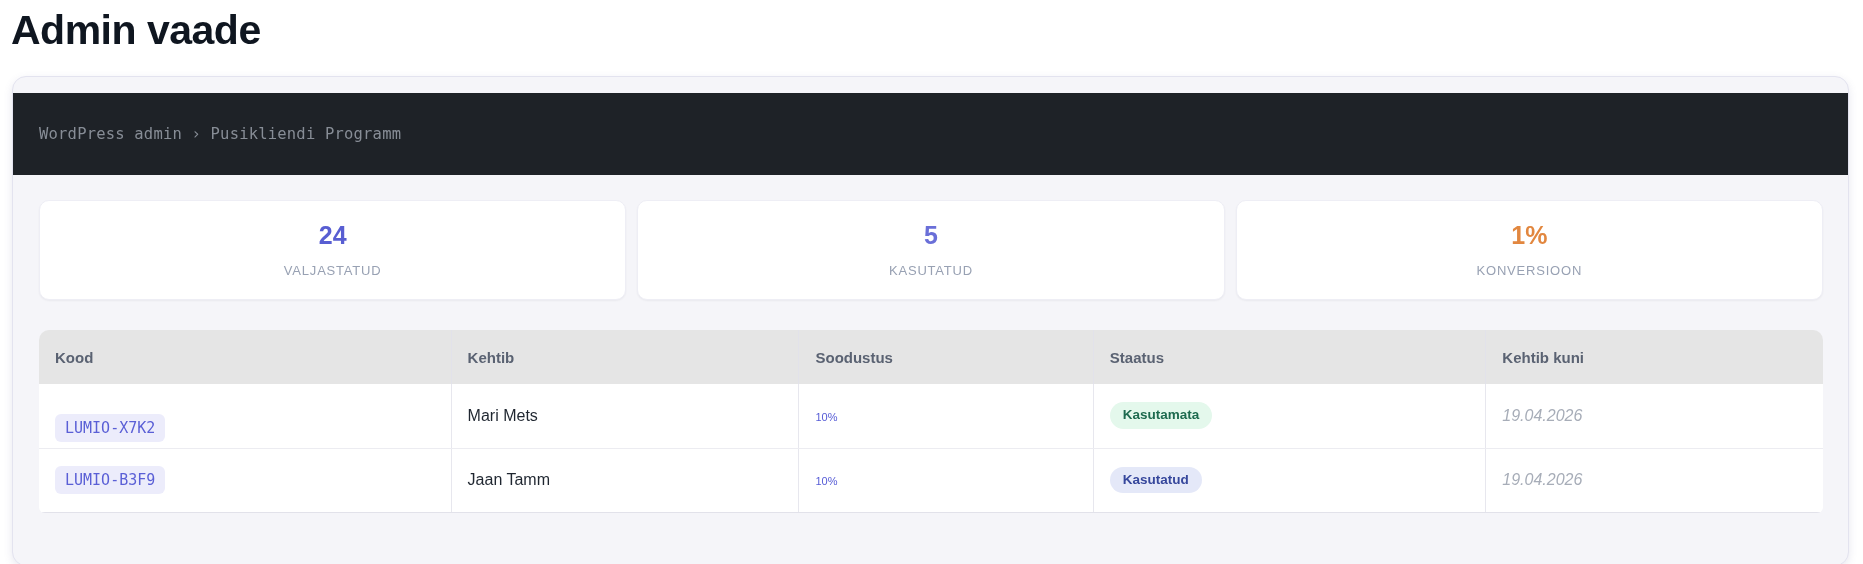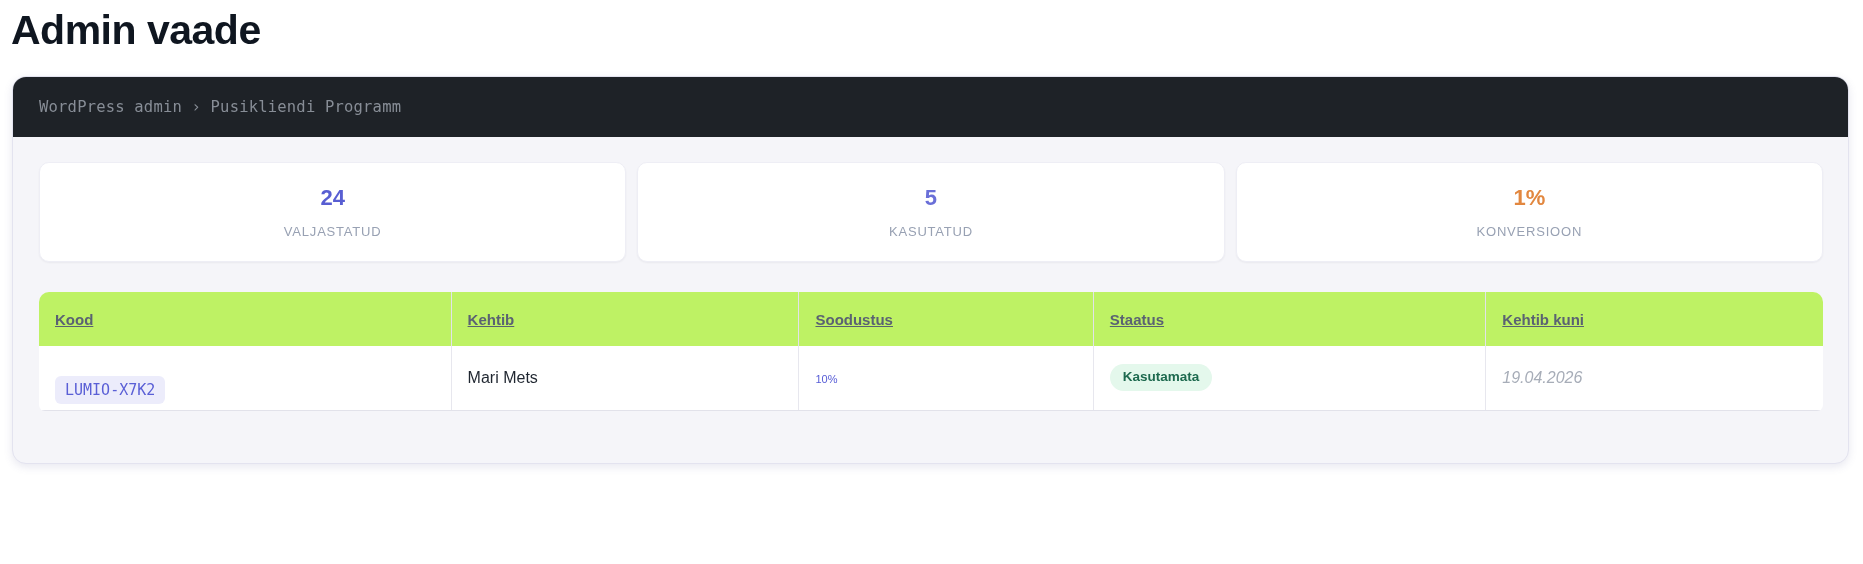--- a/index.html
+++ b/index.html
@@ -17,62 +17,62 @@
   .panel {
     margin: 22px 14px 0 12px;
     background: #f5f5f9;
     border: 1px solid #e3e3ef;
     border-radius: 14px;
     box-shadow: 0 3px 8px rgba(90, 90, 150, 0.14);
     overflow: hidden;
   }
   .panel-topbar {
     background: #1e2227;
-    height: 60px;
+    height: 82px;
     display: flex; align-items: center;
     padding: 0 26px;
+    margin-top: 16px;
   }
   .panel-topbar .crumb {
     font-family: "DejaVu Sans Mono", "Liberation Mono", monospace;
     font-size: 15.5px; color: #878d96; letter-spacing: 0.2px;
   }
   .stats-row {
     display: flex; gap: 11px;
     padding: 25px 25px 0 26px;
   }
   .stat-card {
     flex: 1 1 0;
     background: #ffffff;
     border: 1px solid #eeeef5;
     border-radius: 10px;
     box-shadow: 0 1px 2px rgba(16,24,40,0.05);
     height: 100px;
     display: flex; flex-direction: column;
     align-items: center; justify-content: center;
     gap: 16px;
   }
-  .stat-value { font-size: 22px; font-weight: bold; line-height: 1; }
+  .stat-value { font-size: 25px; font-weight: bold; line-height: 1; }
   .stat-label {
     font-size: 13px; color: #98a1b3; letter-spacing: 0.8px;
     text-transform: uppercase; line-height: 1;
   }
   .table-wrap {
     margin: 30px 25px 0 26px;
     border-radius: 10px 10px 6px 6px;
     overflow: hidden;
   }
   table { width: 100%; border-collapse: collapse; table-layout: fixed; }
   thead th {
-    background: #bef264;
+    background: #e5e5e5;
     height: 54px;
     text-align: left;
     font-size: 15px; font-weight: bold; color: #5a6272;
     padding: 0 0 0 16px;
     border-right: 1px solid #e2e2ea;
-    text-decoration: underline;
   }
   thead th:last-child { border-right: none; }
   tbody td {
     background: #ffffff;
     height: 64px;
     padding: 0 0 0 16px;
     border-right: 1px solid #e7e7ee;
     border-bottom: 1px solid #ececf1;
     font-size: 16px;
     vertical-align: middle;
@@ -155,18 +155,31 @@
           </td>
           <td class="client-name">Mari Mets</td>
           <td>
             <span class="discount" style="color: rgb(86, 92, 214);">10%</span>
           </td>
           <td>
             <span class="status-pill" style="color: rgb(30, 106, 79); background-color: rgb(228, 248, 236);">Kasutamata</span>
           </td>
           <td class="date-cell">19.04.2026</td>
         </tr>
+        <tr>
+          <td>
+            <span class="code-chip" style="color: rgb(90, 95, 214); background-color: rgb(236, 236, 251);">LUMIO-B3F9</span>
+          </td>
+          <td class="client-name">Jaan Tamm</td>
+          <td>
+            <span class="discount" style="color: rgb(86, 92, 214);">10%</span>
+          </td>
+          <td>
+            <span class="status-pill" style="color: rgb(54, 71, 156); background-color: rgb(228, 232, 248);">Kasutatud</span>
+          </td>
+          <td class="date-cell">19.04.2026</td>
+        </tr>
       </tbody>
     </table>
   </div>
 
   <div class="panel-bottom-pad"></div>
 </div>
 
 </body></html>

